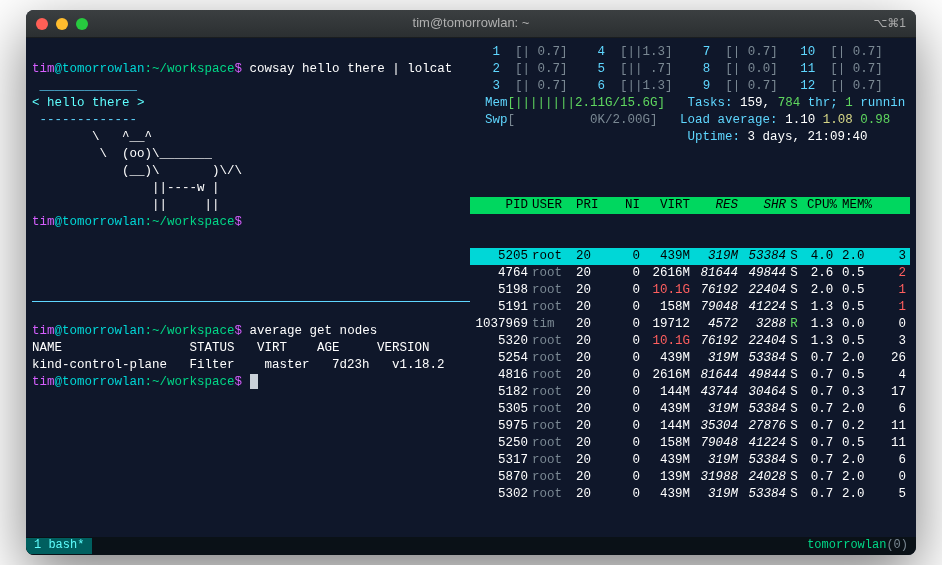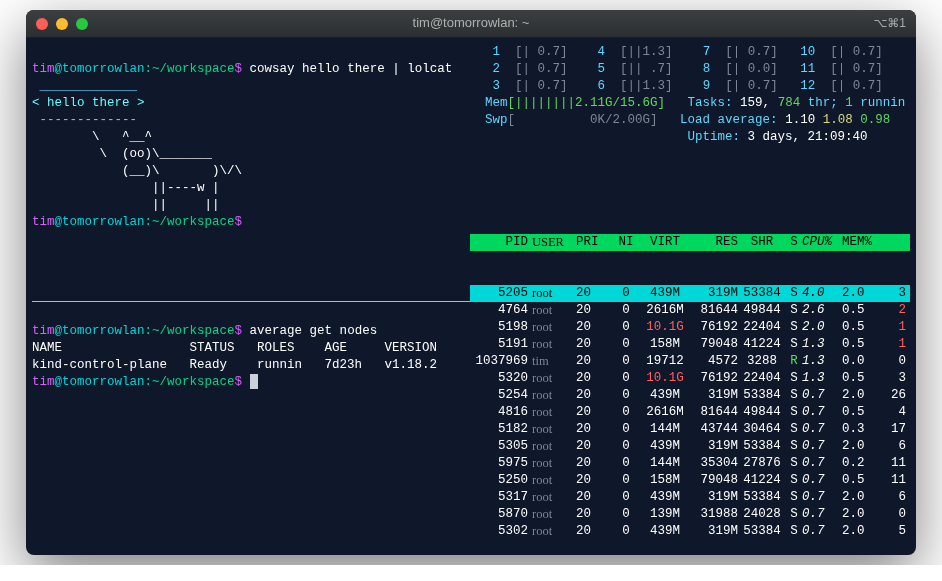--- a/index.html
+++ b/index.html
@@ -58,31 +58,31 @@
 .cursor { display: inline-block; width: 8px; height: 15px; background: #c9d1d9; vertical-align: text-bottom; }
 .statusbar { height: 18px; background: #0a1117; display: flex; align-items: center; font-size: 12px; }
 .status-left { background: #005f5f; color: #5fffff; padding: 0 8px; }
 .status-right { margin-left: auto; color: #00d787; padding-right: 8px; }
 .status-right .zero { color: #7a8893; }
 .htop-top { }
 .htop-processes { }
 .proc-row { display: flex; }
 .col { display: inline-block; }
 .c-pid { width: 58px; text-align: right; }
-.c-user { width: 48px; padding-left: 4px; font-family: Liberation Serif, serif; }
+.c-user { width: 48px; padding-left: 4px; }
 .c-pri { width: 36px; text-align: left; }
-.c-ni { width: 28px; text-align: center; }
-.c-virt { width: 50px; text-align: center; }
-.c-res { width: 48px; text-align: right; }
-.c-shr { width: 48px; text-align: center; }
+.c-ni { width: 28px; text-align: right; }
+.c-virt { width: 50px; text-align: right; }
+.c-res { width: 48px; text-align: right; font-style: italic; }
+.c-shr { width: 48px; text-align: right; font-style: italic; }
 .c-s { width: 16px; text-align: center; }
-.c-cpu { width: 40px; text-align: left; font-style: italic; }
+.c-cpu { width: 40px; text-align: center; }
 .c-mem { width: 40px; text-align: left; }
 .c-time { width: 24px; text-align: right; }
-.proc-head { background: #00d75f; color: #000; margin-top: 37px; }
+.proc-head { background: #00d75f; color: #000; }
 .proc-sel { background: #00d7d7; color: #000; }
 .fkeys { display: flex; font-size: 12px; white-space: nowrap; overflow: hidden; }
 .fkey-num { color: #c9d1d9; }
 .fkey-lbl { background: #00d7d7; color: #000; padding: 0 1px; }
 </style>
 </head>
 <body>
 
 <div class="window">
   <div class="titlebar">
@@ -109,22 +109,22 @@
 <span class="bright">                ||----w |</span>
 <span class="bright">                ||     ||</span>
 <span class="user">tim</span><span class="host">@</span><span class="host">tomorrowlan</span><span class="path">:</span><span class="path">~/workspace</span><span class="dollar">$</span>
  
  
  
       </div>
       <hr class="hrule">
       <div class="pane">
 <span class="user">tim</span><span class="host">@</span><span class="host">tomorrowlan</span><span class="path">:</span><span class="path">~/workspace</span><span class="dollar">$</span> <span class="bright">average get nodes</span>
-<span class="bright">NAME                 STATUS   ROLES    AGE     VERSION</span>
-<span class="bright">kind-control-plane   Ready    runnin   7d23h   v1.18.2</span>
+<span class="bright">NAME                 STATUS   VIRT    AGE     VERSION</span>
+<span class="bright">kind-control-plane   Filter    master   7d23h   v1.18.2</span>
 <span class="user">tim</span><span class="host">@</span><span class="host">tomorrowlan</span><span class="path">:</span><span class="path">~/workspace</span><span class="dollar">$</span> <span class="cursor"></span>
       </div>
     </div>
 
     <div class="right-col pane">
       <div class="htop-top" id="htop-meters">  <span class="cyan"> 1</span>  <span class="dim">[| 0.7]</span>   <span class="cyan"> 4</span>  <span class="dim">[||1.3]</span>   <span class="cyan"> 7</span>  <span class="dim">[| 0.7]</span>   <span class="cyan">10</span>  <span class="dim">[| 0.7]</span>
   <span class="cyan"> 2</span>  <span class="dim">[| 0.7]</span>   <span class="cyan"> 5</span>  <span class="dim">[|| .7]</span>   <span class="cyan"> 8</span>  <span class="dim">[| 0.0]</span>   <span class="cyan">11</span>  <span class="dim">[| 0.7]</span>
   <span class="cyan"> 3</span>  <span class="dim">[| 0.7]</span>   <span class="cyan"> 6</span>  <span class="dim">[||1.3]</span>   <span class="cyan"> 9</span>  <span class="dim">[| 0.7]</span>   <span class="cyan">12</span>  <span class="dim">[| 0.7]</span>
   <span class="cyan">Mem</span><span class="green">[||||||||2.11G/15.6G]</span>   <span class="cyan">Tasks:</span> <span class="bright">159,</span> <span class="green">784</span> <span class="cyan">thr;</span> <span class="green">1</span> <span class="cyan">runnin</span>
   <span class="cyan">Swp</span><span class="dim">[          0K/2.00G]</span>   <span class="cyan">Load average:</span> <span class="bright">1.10</span> <span class="yellow">1.08</span> <span class="green">0.98</span>
@@ -149,13 +149,19 @@
           <span class="fkey-num">F6</span>
           <span class="fkey-lbl">SortBy</span>
           <span class="fkey-num">F7</span>
           <span class="fkey-lbl">Nice -</span>
           <span class="fkey-num">F8</span>
           <span class="fkey-lbl"></span>
         </div>
     </div>
   </div>
 
+  <div class="statusbar">
+    <span class="status-left"> 1 bash*</span>
+    <span class="status-right">
+      <span>tomorrowlan</span><span class="zero">(0)</span>
+    </span>
+  </div>
 </div>
 
 </body></html>

